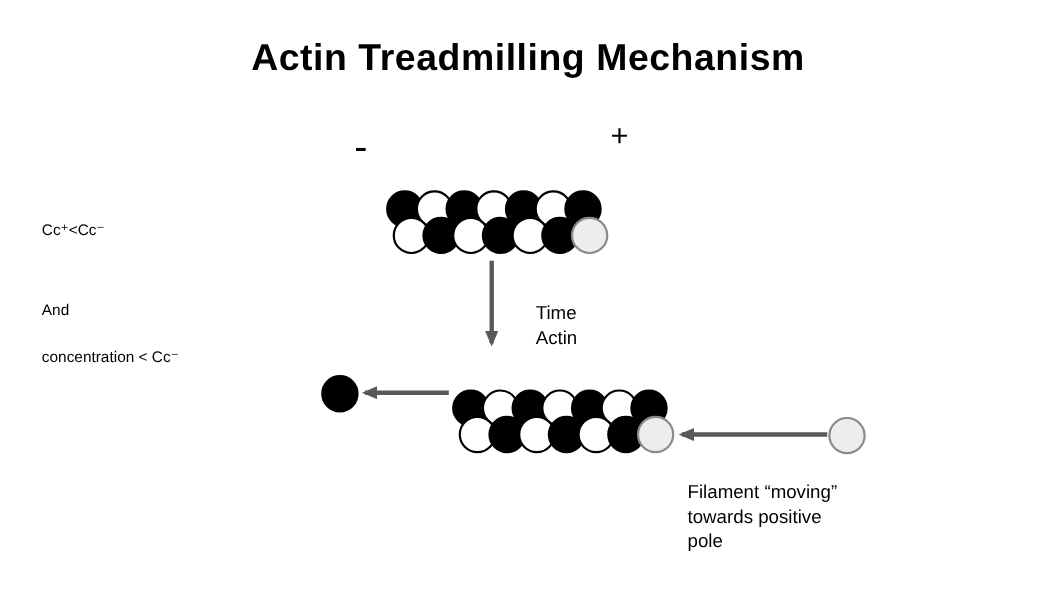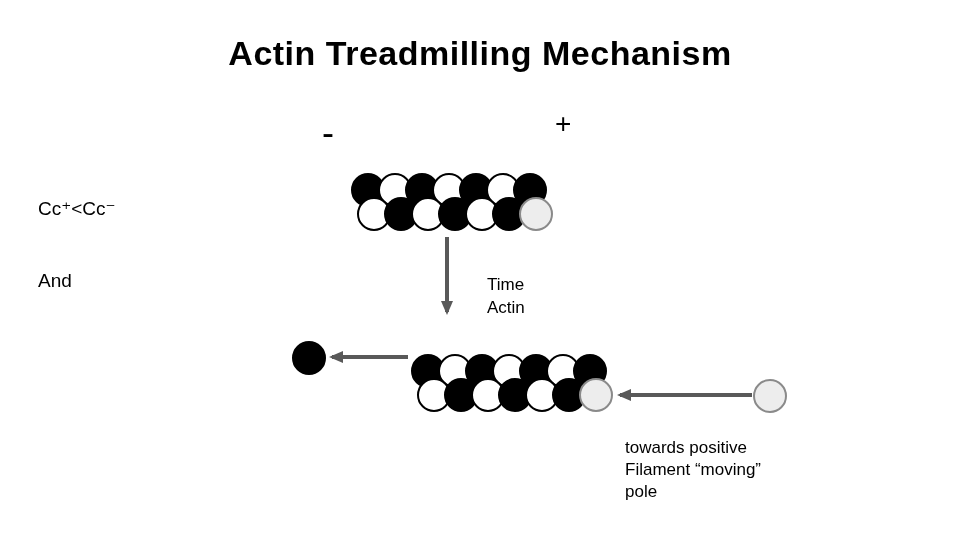--- a/index.html
+++ b/index.html
@@ -35,21 +35,21 @@
     font-size: 36px;
   }
   .pole-plus {
     left: 555px;
     top: 108px;
     font-size: 28px;
   }
   .side-text {
     position: absolute;
     left: 38px;
-    font-size: 19px;
+    font-size: 14px;
     line-height: 28px;
   }
   .cc-ineq { top: 195px; }
   .and-label { top: 267px; }
   .cyto-block { top: 310px; }
   .over-time {
     position: absolute;
     left: 487px;
     top: 273px;
     font-size: 17px;
@@ -121,26 +121,27 @@
   </svg>
 
   <h1 class="title">Actin Treadmilling Mechanism</h1>
 
   <div class="pole pole-minus">-</div>
   <div class="pole pole-plus">+</div>
 
   <div class="side-text cc-ineq">Cc⁺&lt;Cc⁻</div>
   <div class="side-text and-label">And</div>
   <div class="side-text cyto-block">
+    <div>concentration &lt; Cc⁻</div>
   </div>
 
   <div class="over-time">
     <div>Time</div>
     <div>Actin</div>
   </div>
 
   <div class="moving-label">
+    <div>Filament “moving”</div>
     <div>towards positive</div>
-    <div>Filament “moving”</div>
     <div>pole</div>
   </div>
 
 </div>
 
 </body></html>

